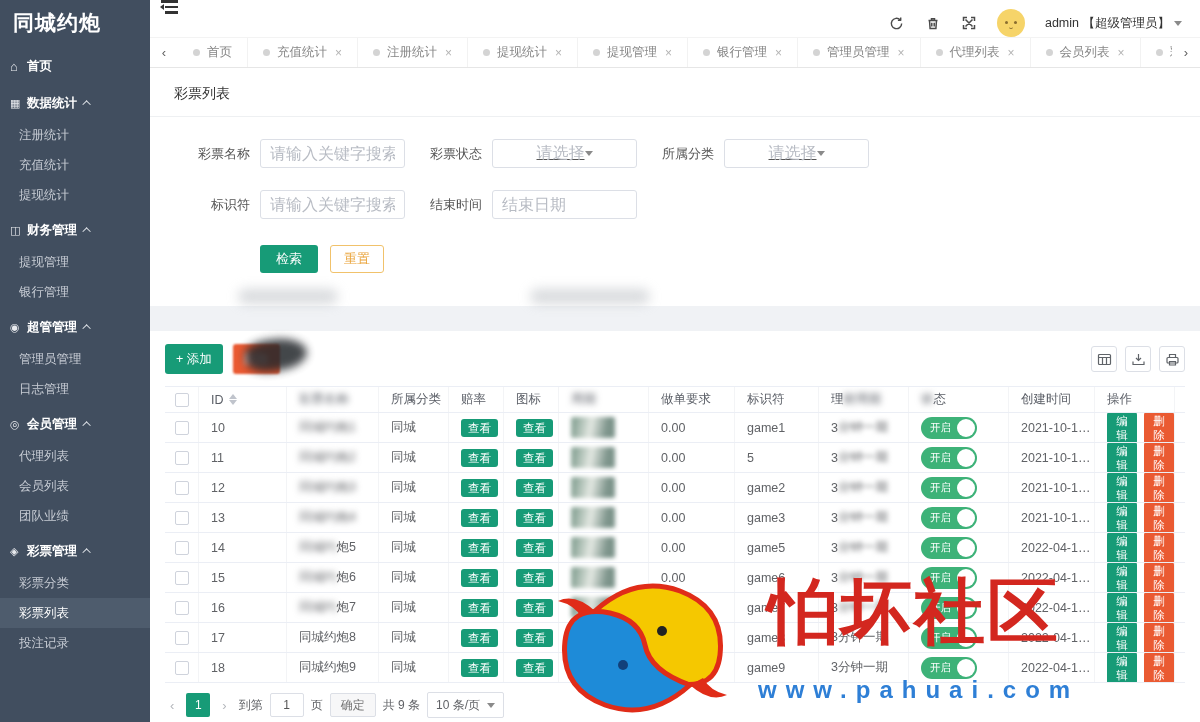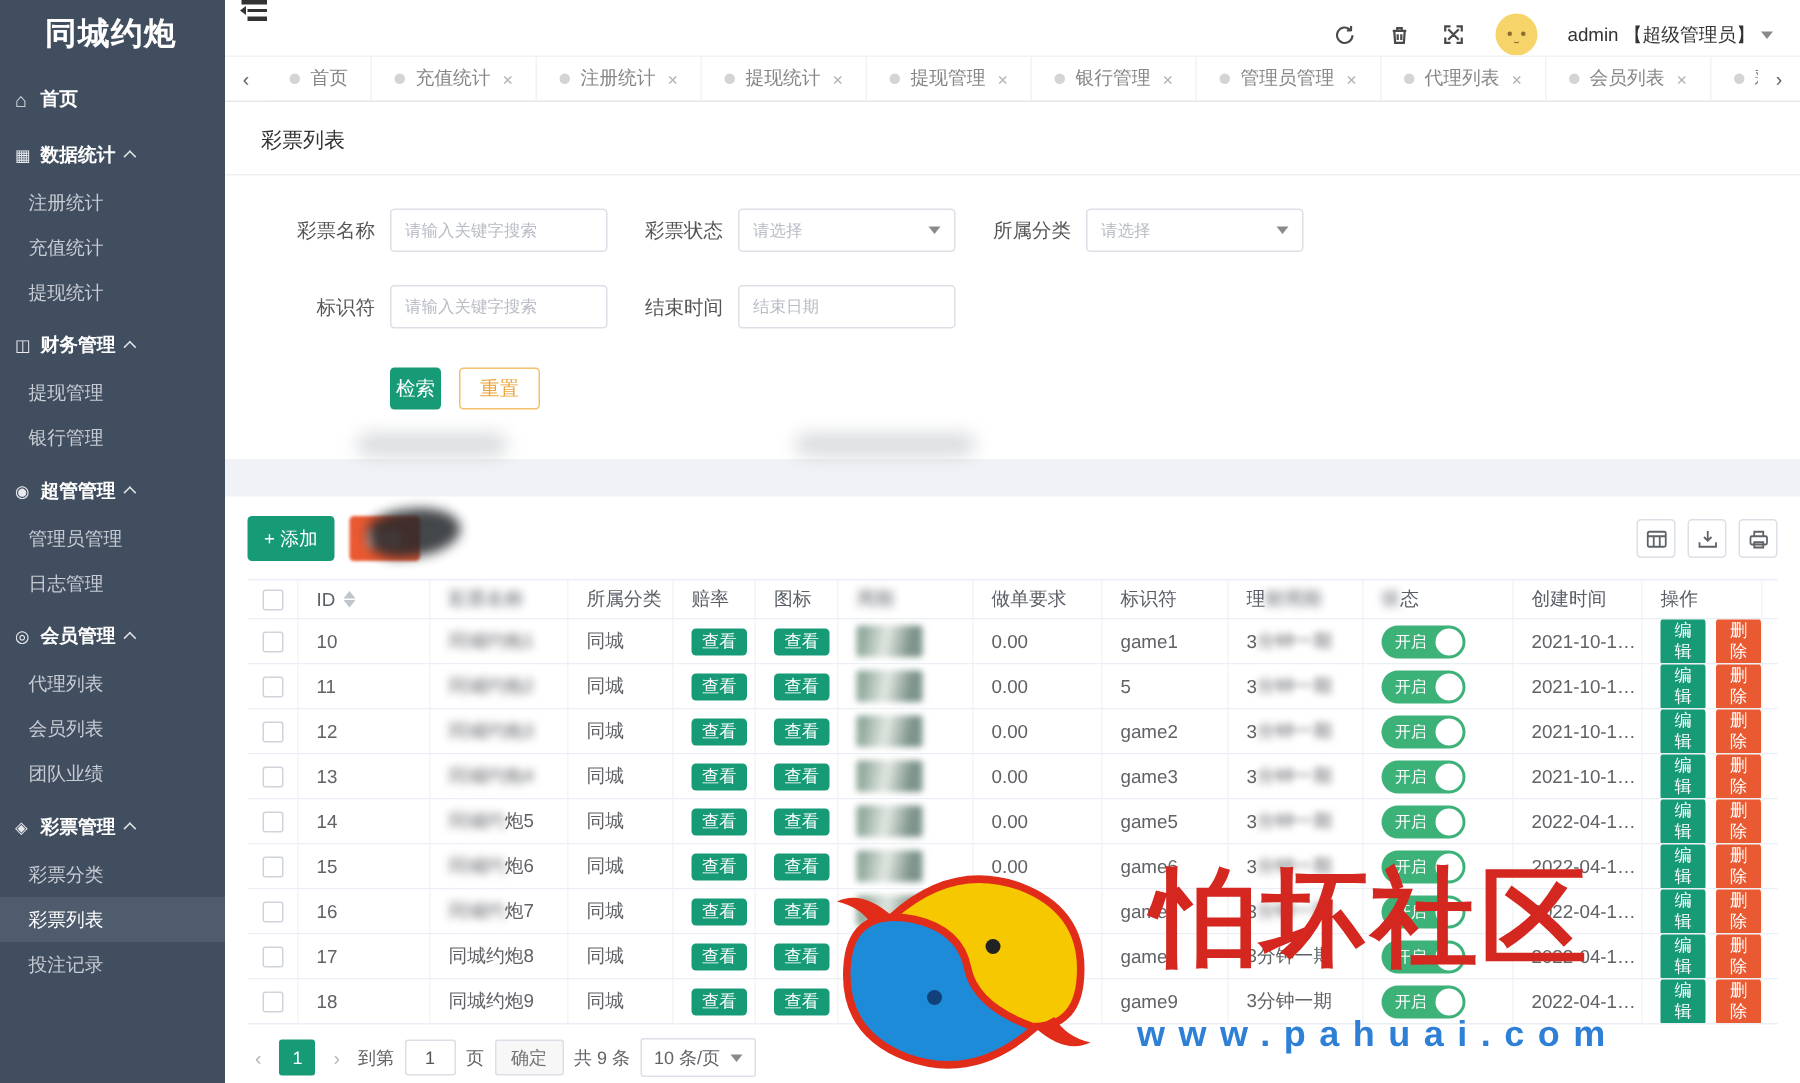--- a/index.html
+++ b/index.html
@@ -1,21 +1,21 @@
 <!DOCTYPE html>
 <html><head>
 <meta charset="utf-8">
 <style>
   *{margin:0;padding:0;box-sizing:border-box;}
   html,body{width:1200px;height:722px;overflow:hidden;background:#f0f2f5;
     font-family:"Liberation Sans","DejaVu Sans",sans-serif;position:relative;}
 
   
   .sidebar{position:absolute;left:0;top:0;width:150px;height:722px;background:#414e5f;z-index:5;overflow:hidden;}
-  .logo{height:46px;line-height:46px;color:#fff;font-size:21px;font-weight:bold;padding-left:30px;letter-spacing:1px;white-space:nowrap;}
+  .logo{height:46px;line-height:46px;color:#fff;font-size:21px;font-weight:bold;padding-left:13px;letter-spacing:1px;white-space:nowrap;}
   .menu-item{display:flex;align-items:center;color:#c7ccd4;font-size:12.5px;height:30px;padding-left:19px;cursor:pointer;white-space:nowrap;}
   .menu-item.link,.menu-item.group{color:#fff;font-weight:bold;height:34px;padding-left:10px;margin-top:3px;}
   .menu-item.active{background:#4e5c6d;color:#fff;}
   .mi-icon{width:17px;font-size:11px;color:#e8eaee;font-style:normal;}
   .home-icon::before{content:"⌂";font-size:13px;}
   .stats-icon::before{content:"▦";}
   .finance-icon::before{content:"◫";}
   .admin-icon::before{content:"◉";}
   .members-icon::before{content:"◎";}
   .lottery-icon::before{content:"◈";}
@@ -48,26 +48,26 @@
   .tab .dot{width:7px;height:7px;border-radius:50%;background:#d4d4d4;}
   .tab .x{color:#b3b3b3;font-size:12px;margin-left:1px;}
 
   
   .panel1{background:#fff;height:238px;}
   .panel1-title{font-size:14px;color:#333;padding:17px 24px 13px;}
   .panel1-divider{height:1px;background:#eef0f2;}
   .f-row{display:flex;align-items:center;margin-top:22px;padding-left:38px;}
   .f-group{display:flex;align-items:center;width:232px;}
   .f-label{width:62px;text-align:right;margin-right:10px;font-size:13px;color:#555;flex:0 0 auto;}
-  .f-input,.f-select{width:145px;height:29px;border:1px solid #dcdfe6;border-radius:3px;font-size:11px;color:#555;padding:0 9px;background:#fff;outline:none;}
+  .f-input,.f-select{width:145px;height:29px;border:1px solid #dcdfe6;border-radius:3px;font-size:16px;color:#555;padding:0 9px;background:#fff;outline:none;}
   .f-input::placeholder{color:#b8bcc4;}
-  .f-select{display:flex;align-items:center;justify-content:space-between;cursor:pointer;}
+  .f-select{display:flex;align-items:center;justify-content:center;cursor:pointer;text-decoration:underline;}
   .f-select .ph{color:#b8bcc4;}
   .btn-row{margin-top:26px;padding-left:110px;display:flex;gap:12px;}
-  .btn{border:none;border-radius:3px;font-size:13px;cursor:pointer;padding:0 4px;height:28px;line-height:26px;}
+  .btn{border:none;border-radius:3px;font-size:13px;cursor:pointer;padding:0 16px;height:28px;line-height:26px;}
   .btn-search{background:#179b77;color:#fff;}
   .btn-reset{background:#fff;border:1px solid #f1c26b;color:#eaa43a;padding:0 13px;}
 
   
   .panel2{background:#fff;height:391px;margin-top:25px;padding:13px 15px 0;position:relative;}
   .tl-toolbar{display:flex;align-items:center;}
   .btn-sm{height:30px;line-height:24px;font-size:12.5px;border:none;border-radius:3px;color:#fff;cursor:pointer;padding:0 11px;}
   .btn-add{background:#179b77;}
   .btn-bulk{background:#ea5a32;margin-left:10px;filter:blur(1px);}
   .btn-bulk span{filter:blur(2.5px);}

